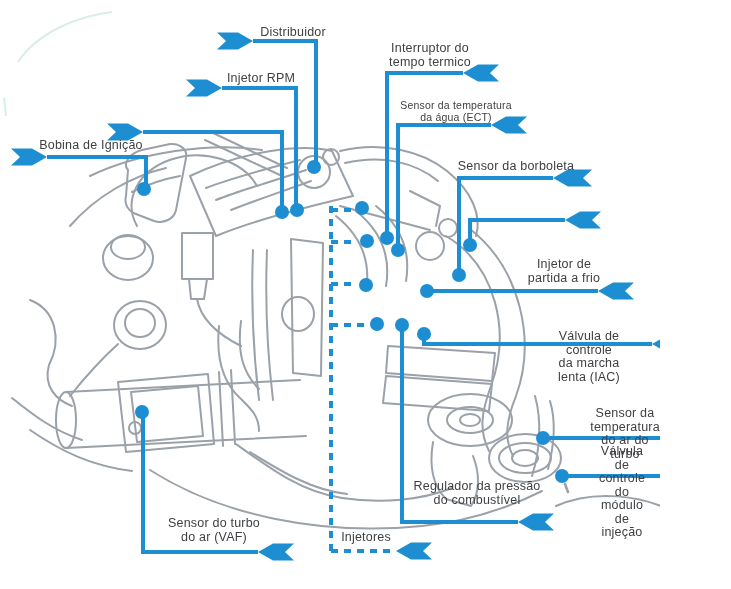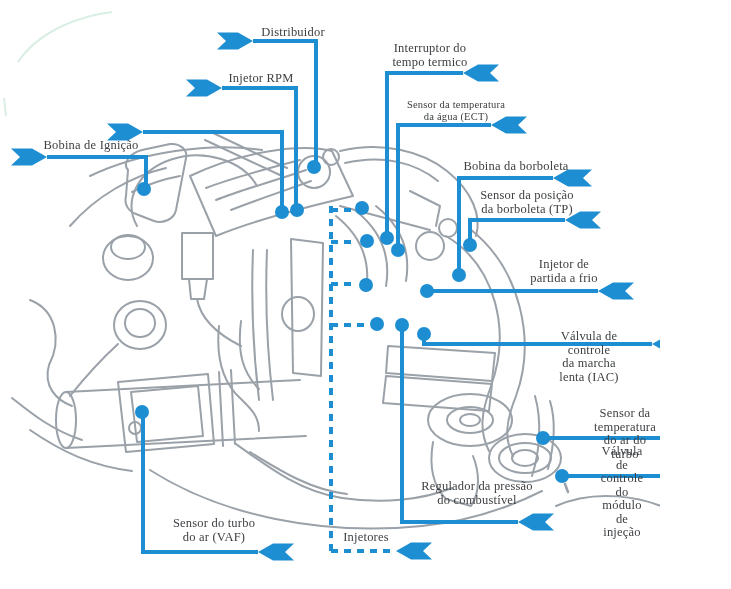--- a/index.html
+++ b/index.html
@@ -1,21 +1,21 @@
 <!DOCTYPE html>
 <html><head>
 <meta charset="utf-8">
 <style>
   html,body{margin:0;padding:0;background:#ffffff;}
   #canvas{
     position:relative;
     width:660px;height:589px;
     background:#ffffff;
     overflow:hidden;
-    font-family:Liberation Serif, serif;
+    font-family:Liberation Sans, sans-serif;
   }
   #artwork{position:absolute;left:0;top:0;}
   .label{
     position:absolute;
     transform:translateX(-50%);
     text-align:center;
     white-space:pre-line;
     font-size:12.5px;
     line-height:13.5px;
     color:#3e4043;
@@ -190,23 +190,21 @@
     </g>
   </svg>
 
   <div class="label" style="left:293px;top:26px;">Distribuidor</div>
   <div class="label" style="left:261px;top:72px;">Injetor RPM</div>
   <div class="label" style="left:91px;top:139px;">Bobina de Ignição</div>
   <div class="label" style="left:430px;top:42px;">Interruptor do
 tempo termico</div>
   <div class="label small" style="left:456px;top:99px;">Sensor da temperatura
 da água (ECT)</div>
-  <div class="label" style="left:516px;top:160px;">Bobina da borboleta</div>
-  <div class="label" style="left:527px;top:189px;">Sensor da posição
-da borboleta (TP)</div>
+  <div class="label" style="left:516px;top:160px;">Sensor da borboleta</div>
   <div class="label" style="left:564px;top:258px;">Injetor de
 partida a frio</div>
   <div class="label" style="left:589px;top:330px;">Válvula de controle
 da marcha lenta (IAC)</div>
   <div class="label" style="left:625px;top:407px;">Sensor da temperatura
 do ar do turbo</div>
   <div class="label" style="left:622px;top:445px;">Válvula de controle do
 módulo de injeção</div>
   <div class="label" style="left:477px;top:480px;">Regulador da pressão
 do combustível</div>

